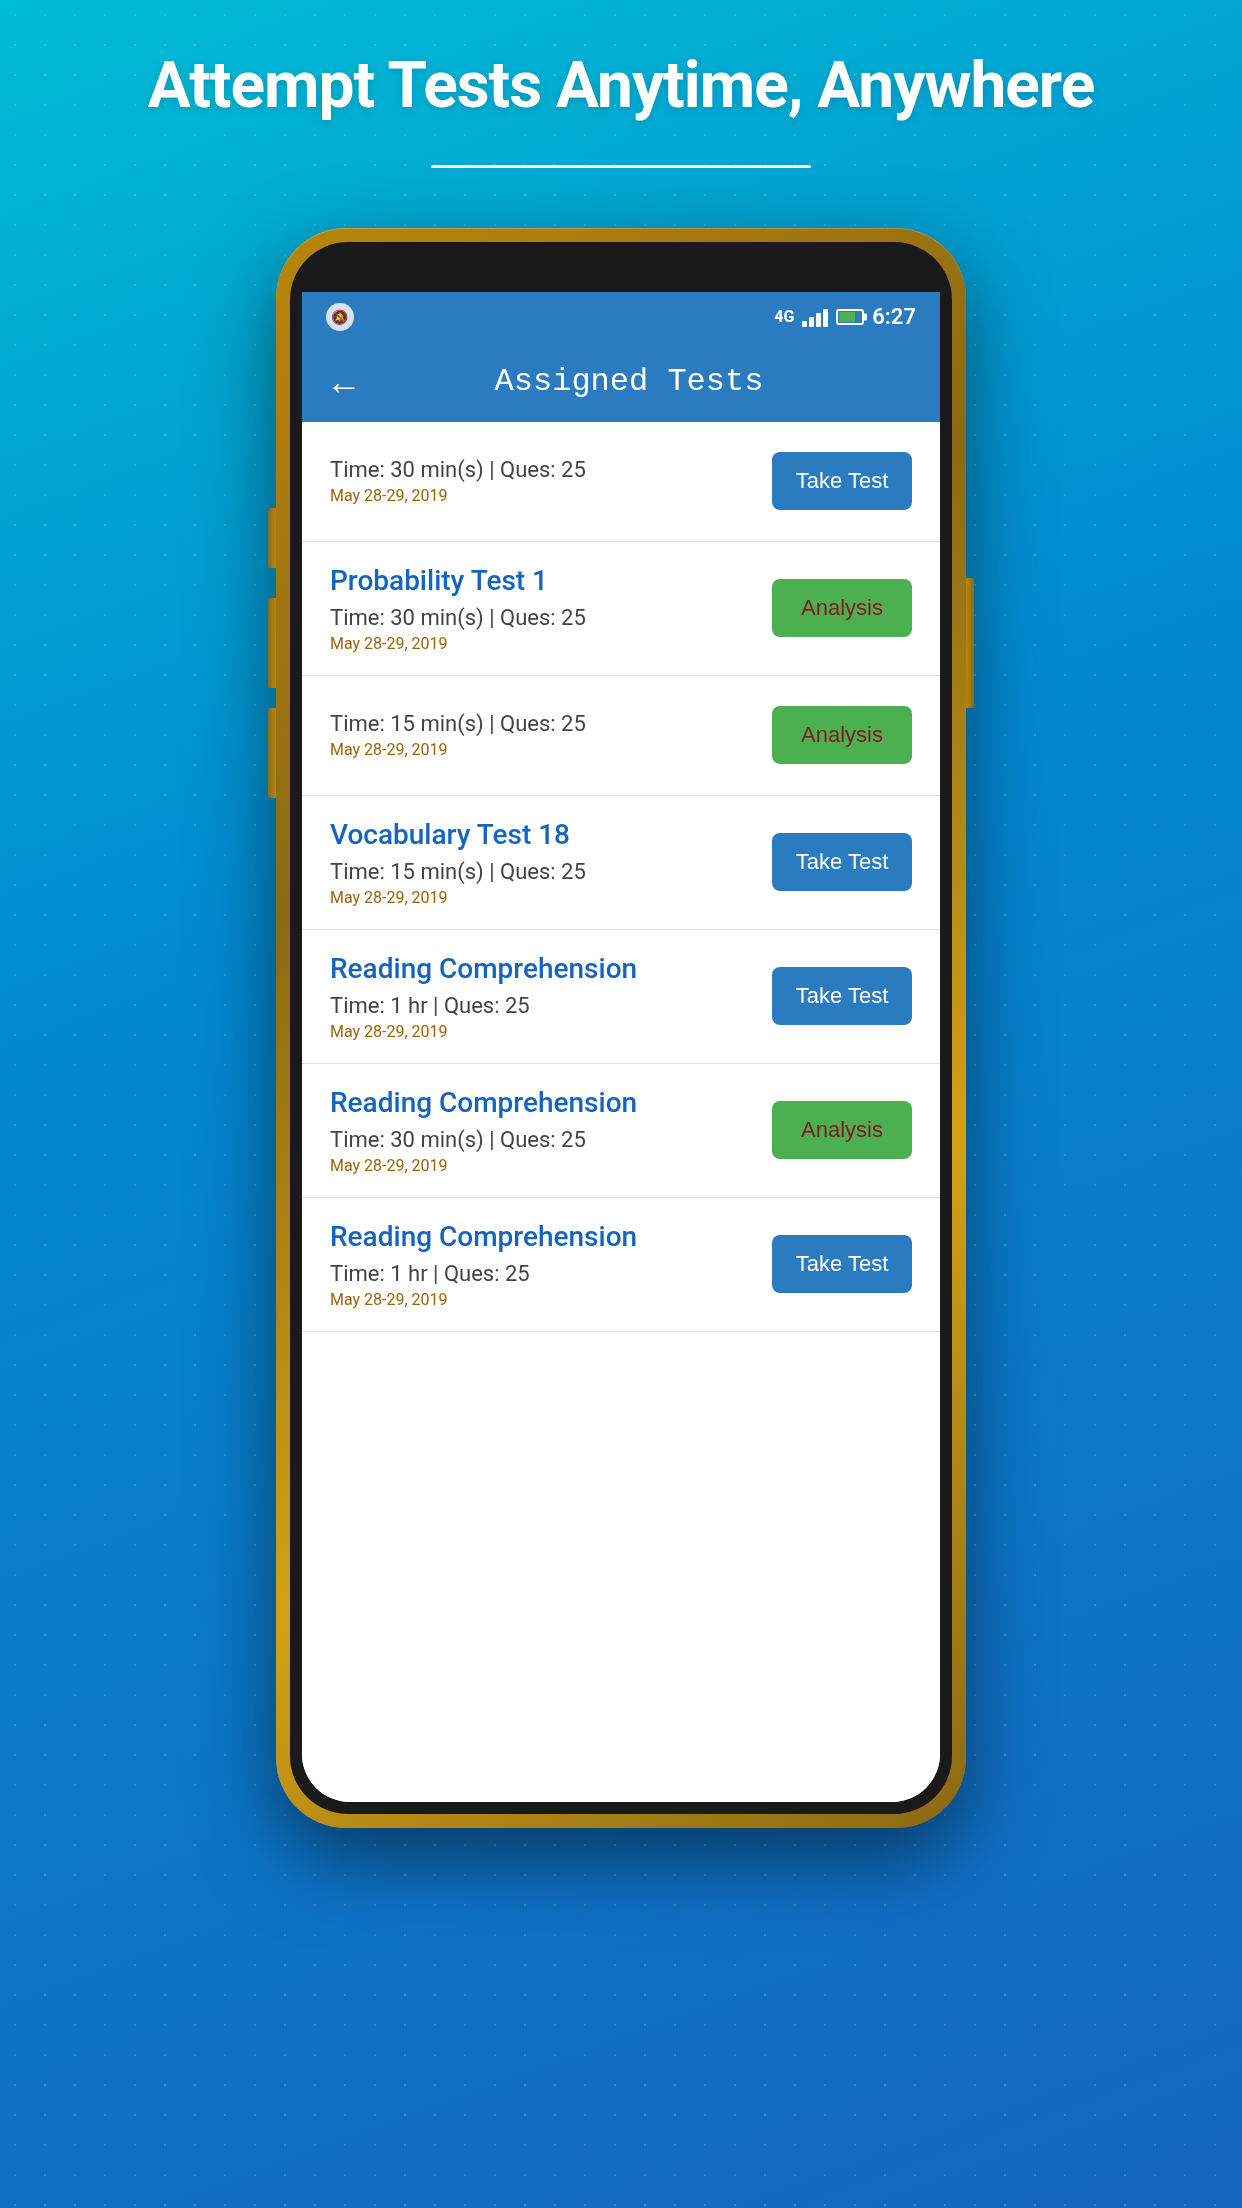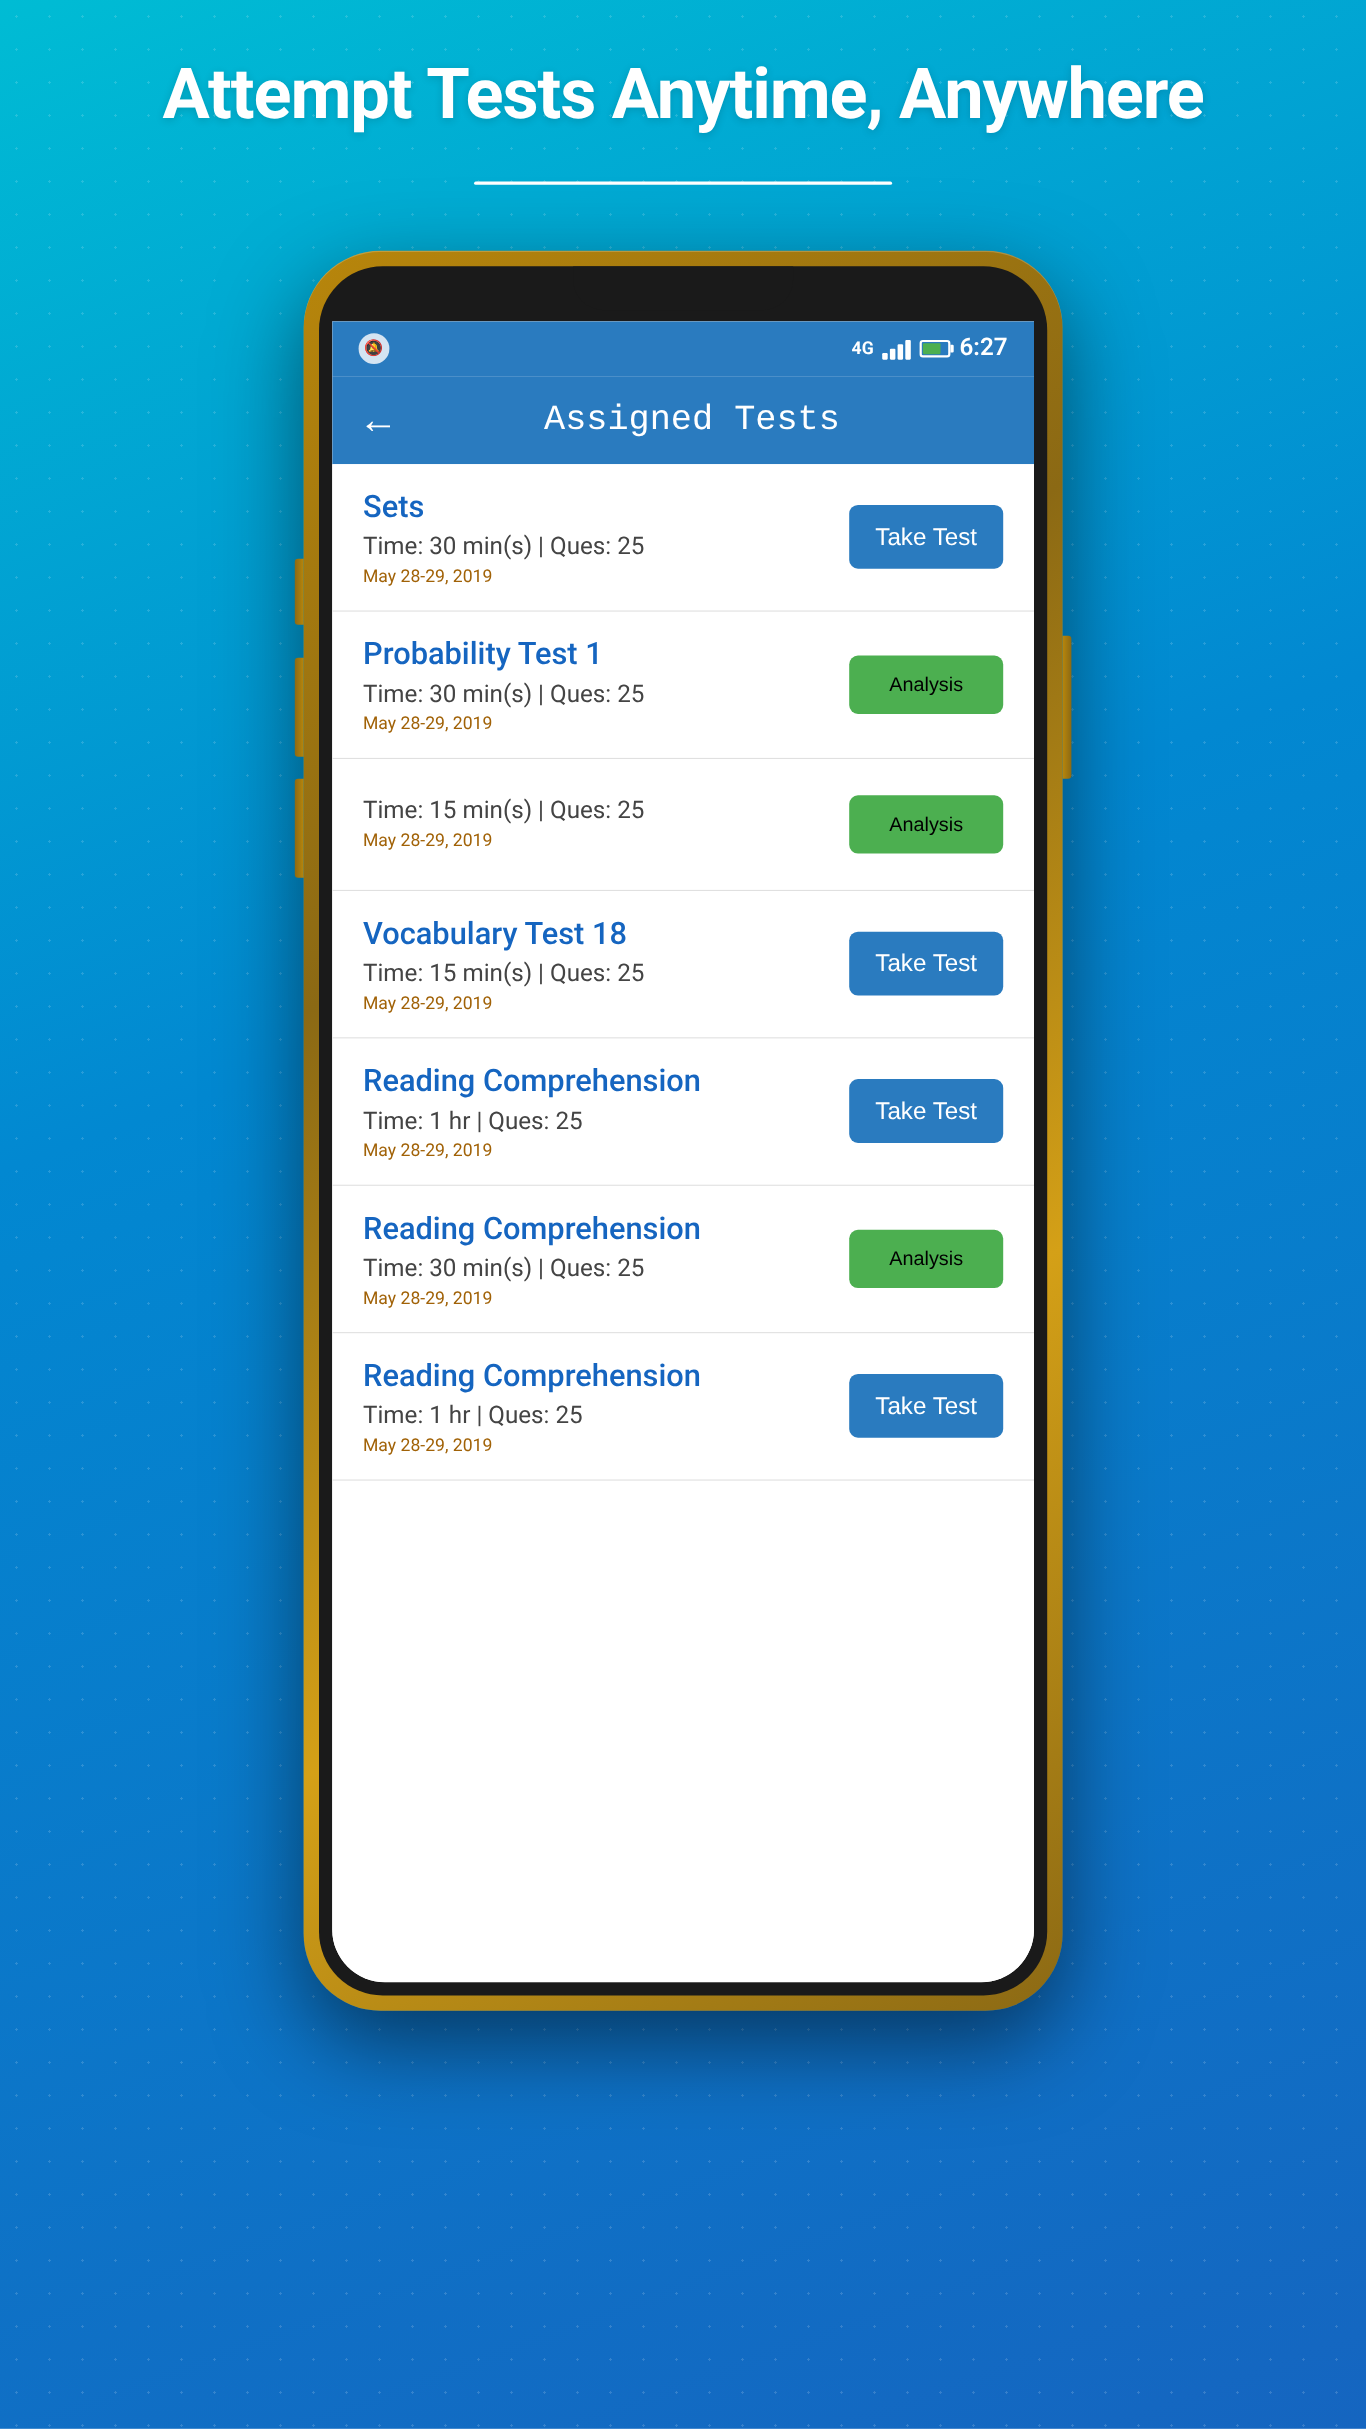--- a/index.html
+++ b/index.html
@@ -253,25 +253,25 @@
       font-size: 22px;
       font-weight: 500;
       cursor: pointer;
       white-space: nowrap;
       min-width: 140px;
       text-align: center;
     }
 
     .btn-analysis {
       background: #4caf50;
-      color: #000000;
+      color: #7f1d1d;
       border: none;
       border-radius: 8px;
       padding: 16px 22px;
-      font-size: 18px;
+      font-size: 22px;
       font-weight: 500;
       cursor: pointer;
       white-space: nowrap;
       min-width: 140px;
       text-align: center;
     }
 
     
     .phone-btn-left {
       position: absolute;
@@ -356,21 +356,20 @@
       </div>
 
       <div class="nav-bar">
         <div class="back-btn">←</div>
         <div class="nav-title">Assigned Tests</div>
       </div>
 
       <div class="test-list" id="test-list-container">
       <div class="test-item">
             <div class="test-info">
-              <div class="test-name">Sets</div>
               <div class="test-details">Time: 30 min(s) | Ques: 25</div>
               <div class="test-date">May 28-29, 2019</div>
             </div>
             <button class="btn-take-test">Take Test</button>
           </div>
           <div class="test-item">
             <div class="test-info">
               <div class="test-name">Probability Test 1</div>
               <div class="test-details">Time: 30 min(s) | Ques: 25</div>
               <div class="test-date">May 28-29, 2019</div>

